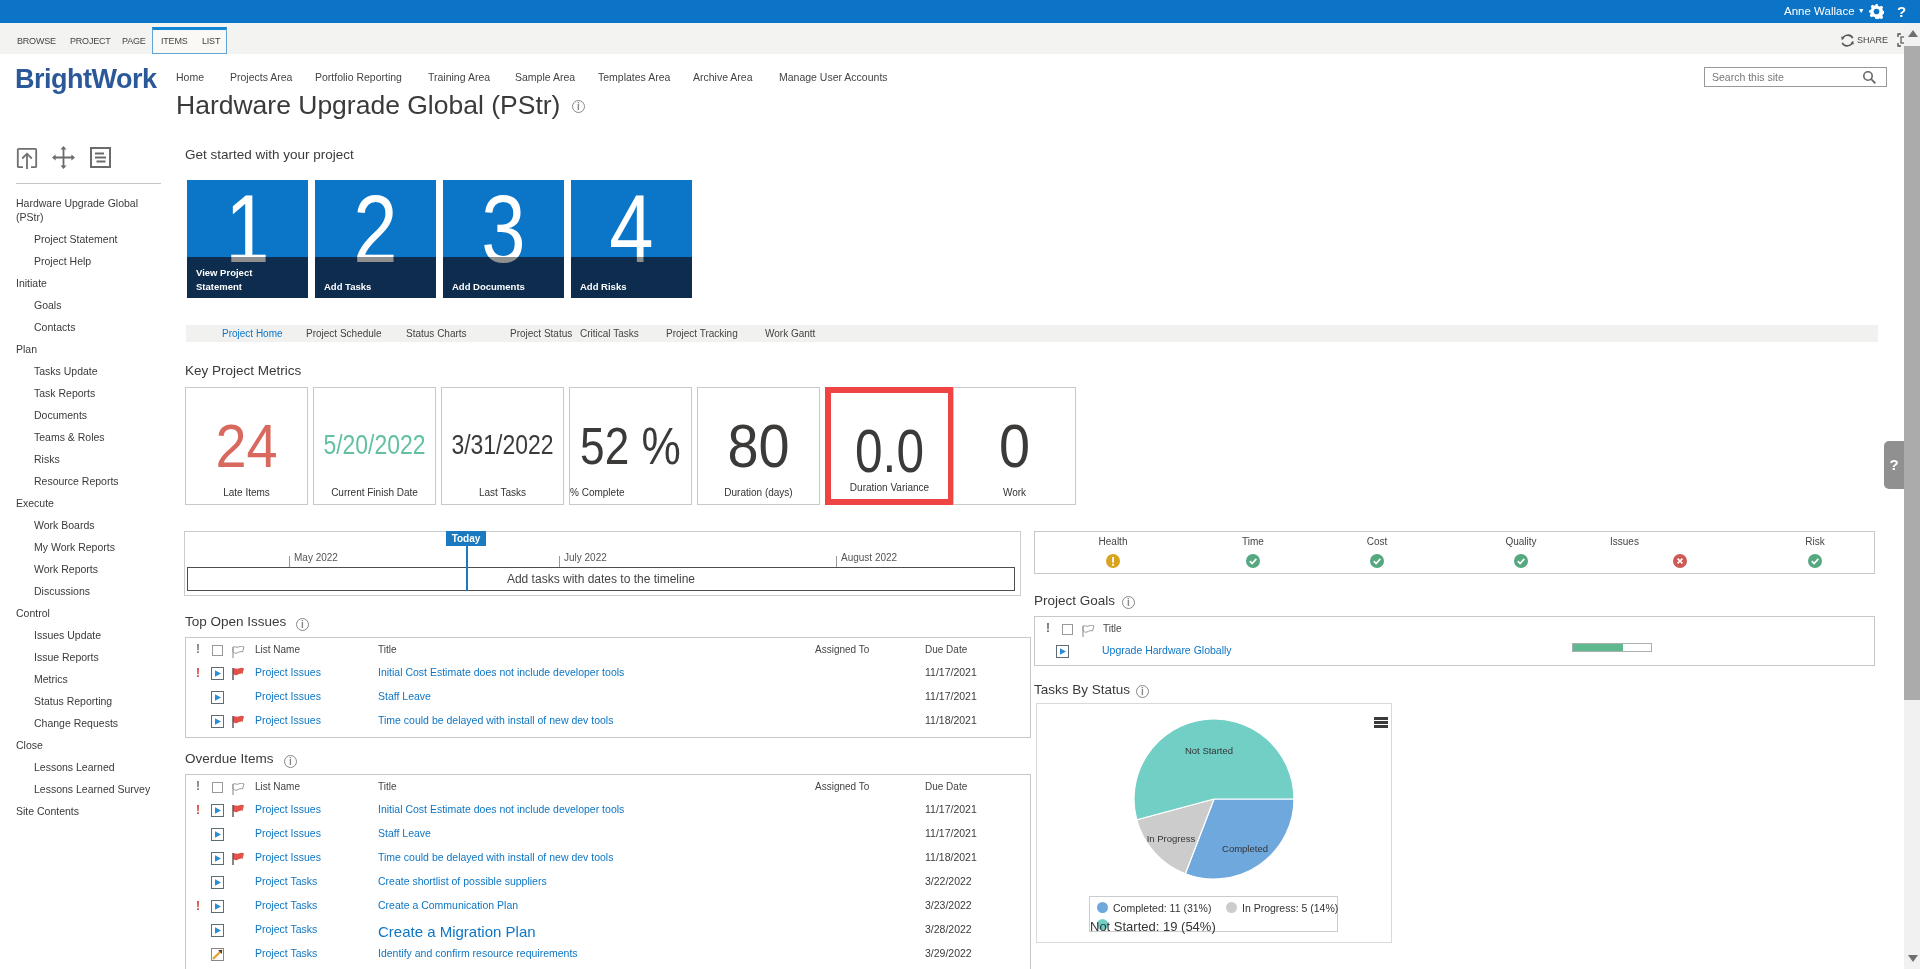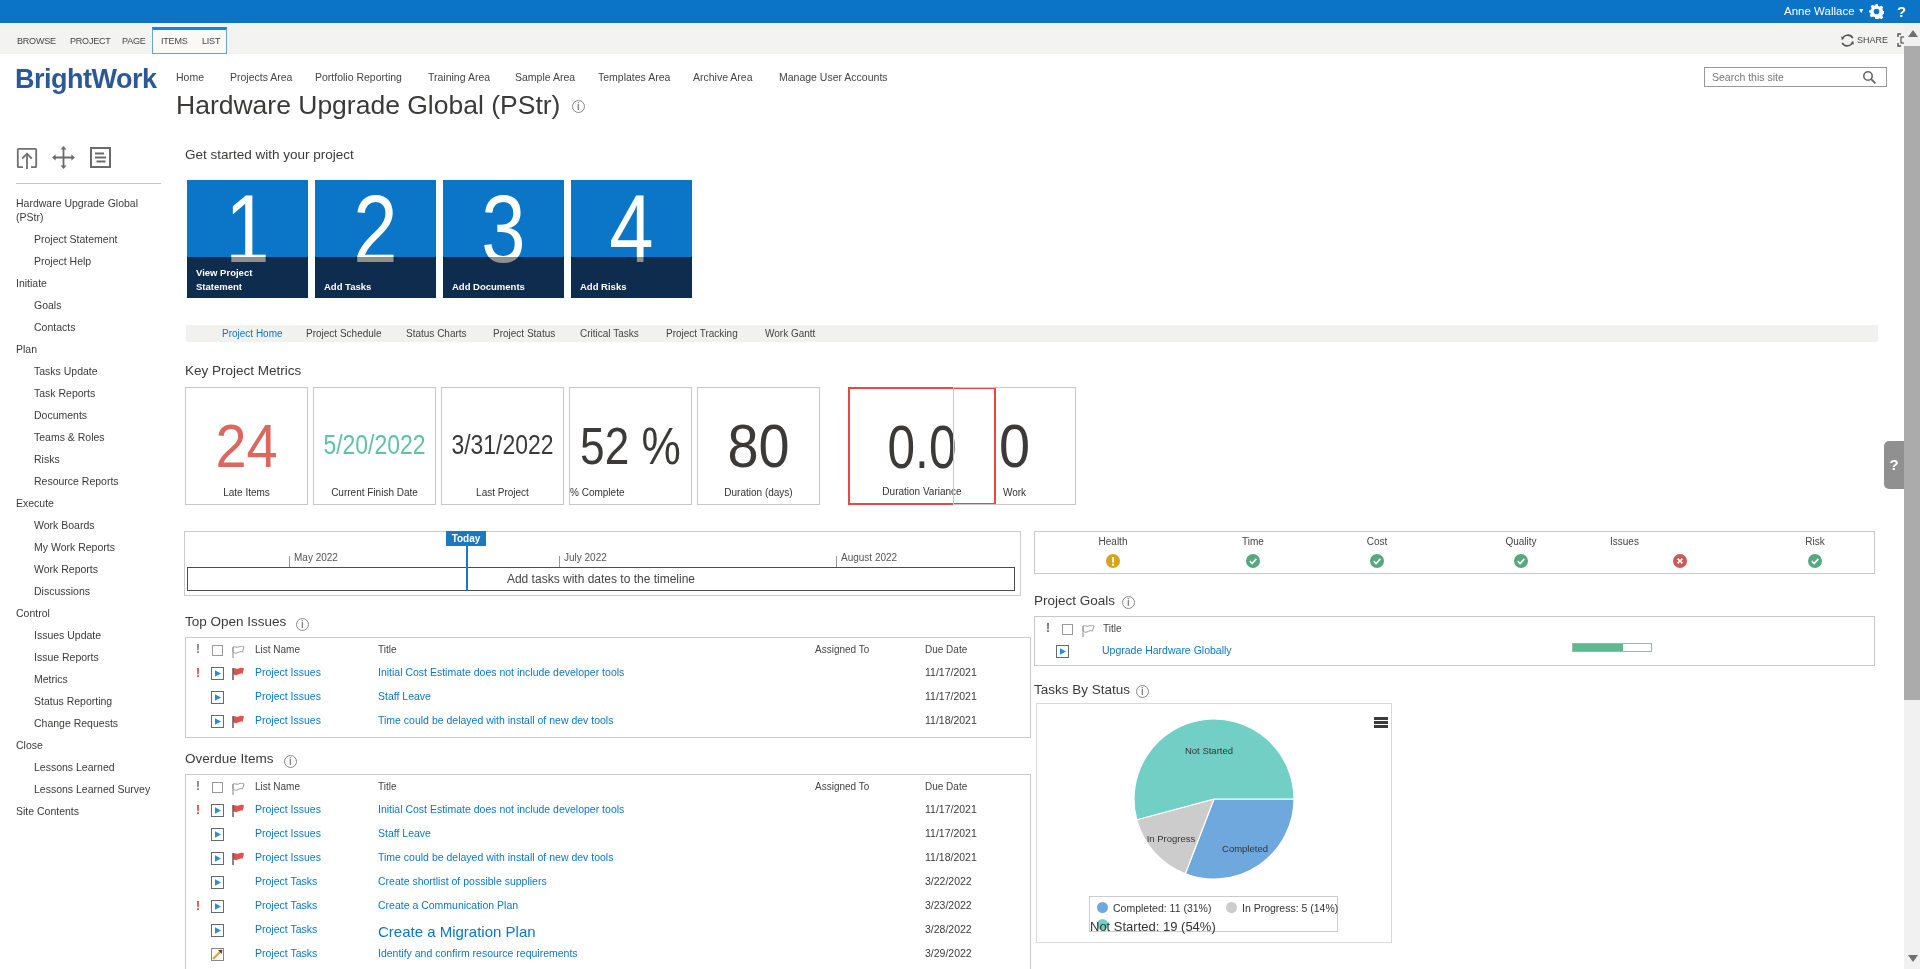--- a/index.html
+++ b/index.html
@@ -160,48 +160,48 @@
         <div style="position:absolute;left:0;width:121px;text-align:center;font-size:97px;transform:scaleX(.82);top:-84px;color:#8f8f8f">4</div>
         <div style="position:absolute;left:9px;bottom:5px;font-size:9.5px;font-weight:bold;color:#fff;line-height:13.5px">Add Risks</div>
       </div>
     </div>
   </div>
 
 <div class="abs" style="left:186px;top:325px;width:1692px;height:17px;background:#f1f1ef"></div>
 <div class="abs" style="left:222px;top:325px;height:17px;line-height:17px;font-size:10px;color:#0c77c8">Project Home</div>
 <div class="abs" style="left:306px;top:325px;height:17px;line-height:17px;font-size:10px;color:#444">Project Schedule</div>
 <div class="abs" style="left:406px;top:325px;height:17px;line-height:17px;font-size:10px;color:#444">Status Charts</div>
-<div class="abs" style="left:493px;top:325px;height:29px;line-height:17px;font-size:10px;color:#444">Project Status</div>
+<div class="abs" style="left:510px;top:325px;height:29px;line-height:17px;font-size:10px;color:#444">Project Status</div>
 <div class="abs" style="left:580px;top:325px;height:17px;line-height:17px;font-size:10px;color:#444">Critical Tasks</div>
 <div class="abs" style="left:666px;top:325px;height:17px;line-height:17px;font-size:10px;color:#444">Project Tracking</div>
 <div class="abs" style="left:765px;top:325px;height:17px;line-height:17px;font-size:10px;color:#444">Work Gantt</div>
 
 <div class="abs hd" style="left:185px;top:363px">Key Project Metrics</div>
 <div id="metrics">
     <div class="abs" style="left:185px;top:387px;width:123px;height:118px;border:1px solid #c8c8c8">
       <div style="position:absolute;left:0;right:0;top:10px;height:95px;display:flex;align-items:center;justify-content:center;font-size:62px;color:#d9685f;transform:scaleX(0.9)">24</div>
       <div style="position:absolute;left:0;right:0;bottom:6px;text-align:center;font-size:10px;color:#333">Late Items</div>
     </div>
     <div class="abs" style="left:313px;top:387px;width:123px;height:118px;border:1px solid #c8c8c8">
       <div style="position:absolute;left:0;right:0;top:10px;height:95px;display:flex;align-items:center;justify-content:center;font-size:27px;color:#63c0a0;transform:scaleX(0.85)">5/20/2022</div>
       <div style="position:absolute;left:0;right:0;bottom:6px;text-align:center;font-size:10px;color:#333">Current Finish Date</div>
     </div>
     <div class="abs" style="left:441px;top:387px;width:123px;height:118px;border:1px solid #c8c8c8">
       <div style="position:absolute;left:0;right:0;top:10px;height:95px;display:flex;align-items:center;justify-content:center;font-size:27px;color:#3b3a39;transform:scaleX(0.85)">3/31/2022</div>
-      <div style="position:absolute;left:0;right:0;bottom:6px;text-align:center;font-size:10px;color:#333">Last Project</div>
+      <div style="position:absolute;left:0;right:0;bottom:6px;text-align:center;font-size:10px;color:#333">Last Tasks</div>
     </div>
     <div class="abs" style="left:569px;top:387px;width:123px;height:118px;border:1px solid #c8c8c8">
       <div style="position:absolute;left:0;right:0;top:10px;height:95px;display:flex;align-items:center;justify-content:center;font-size:52px;color:#3b3a39;transform:scaleX(0.85)">52 %</div>
       <div style="position:absolute;left:0;right:0;bottom:6px;text-align:left;font-size:10px;color:#333">% Complete</div>
     </div>
     <div class="abs" style="left:697px;top:387px;width:123px;height:118px;border:1px solid #c8c8c8">
       <div style="position:absolute;left:0;right:0;top:10px;height:95px;display:flex;align-items:center;justify-content:center;font-size:62px;color:#3b3a39;transform:scaleX(0.9)">80</div>
       <div style="position:absolute;left:0;right:0;bottom:6px;text-align:center;font-size:10px;color:#333">Duration (days)</div>
     </div>
-    <div class="abs" style="left:848px;top:387px;width:148px;height:118px;border:2px solid #ef4444">
+    <div class="abs" style="left:825px;top:387px;width:129px;height:118px;border:6px solid #ef4444">
       <div style="position:absolute;left:0;right:0;top:10px;height:95px;display:flex;align-items:center;justify-content:center;font-size:62px;color:#3b3a39;transform:scaleX(0.8)">0.0</div>
       <div style="position:absolute;left:0;right:0;bottom:6px;text-align:center;font-size:10px;color:#333">Duration Variance</div>
     </div>
     <div class="abs" style="left:953px;top:387px;width:123px;height:118px;border:1px solid #c8c8c8">
       <div style="position:absolute;left:0;right:0;top:10px;height:95px;display:flex;align-items:center;justify-content:center;font-size:62px;color:#3b3a39;transform:scaleX(0.9)">0</div>
       <div style="position:absolute;left:0;right:0;bottom:6px;text-align:center;font-size:10px;color:#333">Work</div>
     </div>
   </div>
 
 <div class="abs" style="left:184px;top:531px;width:837px;height:65px;border:1px solid #ccc"></div>

